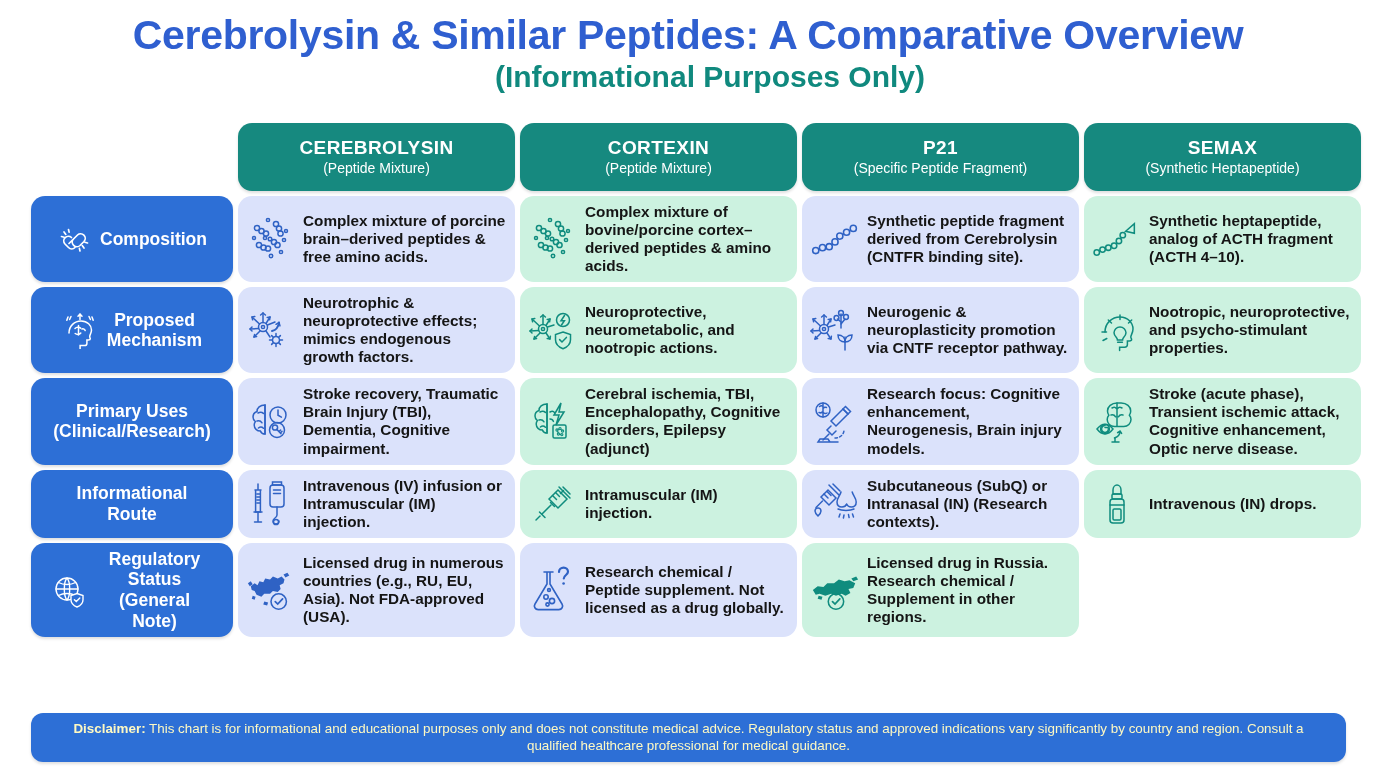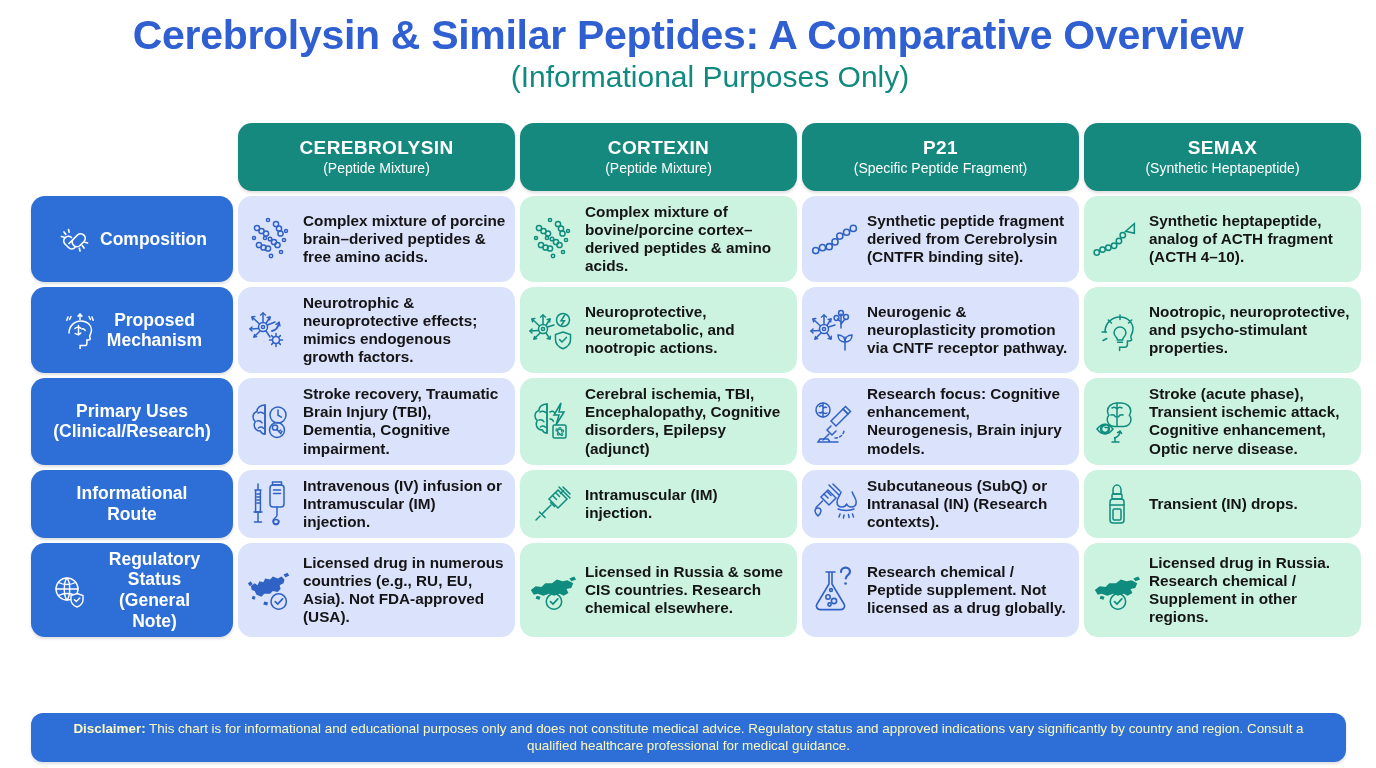--- a/index.html
+++ b/index.html
@@ -11,21 +11,21 @@
   }
   .page{position:relative;width:1376px;height:768px;box-sizing:border-box;}
 
   
   .title-block{text-align:center;padding-top:14px;}
   .main-title{
     font-size:41px;font-weight:bold;color:#2f5fd0;letter-spacing:-0.3px;
     line-height:1.05;margin:0;
   }
   .sub-title{
-    font-size:30px;font-weight:normal;color:#10897e;margin:4px 0 8px 0;line-height:1.05;padding-left:44px;
+    font-size:30px;font-weight:bold;color:#10897e;margin:4px 0 8px 0;line-height:1.05;padding-left:44px;
   }
 
   
   .grid{
     position:absolute;left:31px;top:123px;width:1315px;
     display:grid;
     grid-template-columns:202px 277px 277px 277px 277px;
     grid-auto-rows:auto;
     column-gap:5px;row-gap:5px;
   }
@@ -417,21 +417,21 @@
     <div class="cell mint r4">
       <span class="c-icon">
         <svg width="52" height="52" viewBox="0 0 52 52" fill="none" stroke="#0f8c7e" stroke-width="1.5" stroke-linecap="round">
           <path d="M22 12 c0-3 2-5 4-5 c2 0 4 2 4 5 v4 h-8 Z"></path>
           <rect x="21" y="16" width="10" height="5" rx="1.2"></rect>
           <rect x="19" y="21" width="14" height="24" rx="3"></rect>
           <path d="M19 27 h14"></path>
           <rect x="22" y="31" width="8" height="11" rx="1.2"></rect>
         </svg>
       </span>
-      <span class="c-text">Transient (IN) drops.</span>
+      <span class="c-text">Intravenous (IN) drops.</span>
     </div>
 
     <div class="row-label r5">
       <span class="rl-icon">
         <svg width="36" height="36" viewBox="0 0 36 36" fill="none" stroke="#ffffff" stroke-width="1.4" stroke-linecap="round">
           <circle cx="16" cy="17" r="11"></circle>
           <path d="M5 17 h22 M16 6 c3.6 4 3.6 18 0 22 M16 6 c-3.6 4-3.6 18 0 22"></path>
           <path d="M7.5 10.5 c5 2.6 12 2.6 17 0 M7.5 23.5 c5-2.6 12-2.6 17 0"></path>
           <path d="M26 21.5 l6 2 v4.2 c0 3.4-2.8 6-6 7.3 c-3.2-1.3-6-3.9-6-7.3 v-4.2 Z" fill="#2d6fd6"></path>
           <path d="M23.4 27.7 l1.9 1.9 l3.5-3.7"></path>
@@ -452,32 +452,20 @@
             <path d="M40 10 l4-2 2 3 -4 2 Z"></path>
             <path d="M8 32 l3 1 -1 3 -3-1 Z"></path>
             <path d="M20 38 l4 1 -1 3 -4-1 Z"></path>
           </g>
           <circle cx="35" cy="38" r="8" fill="none" stroke="#2f62c4" stroke-width="1.6"></circle>
           <path d="M31.4 38 l2.6 2.6 l5-5.4" fill="none" stroke="#2f62c4" stroke-width="1.8" stroke-linecap="round"></path>
         </svg>
       </span>
       <span class="c-text">Licensed drug in numerous countries (e.g., RU, EU, Asia). Not FDA-approved (USA).</span>
     </div>
-    <div class="cell mint r5">
-      <span class="c-icon">
-        <svg width="54" height="52" viewBox="0 0 54 52" fill="none">
-          <path d="M4 26 l5-4 6 1 4-4 7 0 5-4 6 2 5-1 6 3 -2 5 -5 1 2 4 -5 3 -4-2 -6 2 -5-2 -6 2 -6-2 -4 1 Z" fill="#0f8c7e"></path>
-          <path d="M44 14 l5-2 2 3 -5 2 Z" fill="#0f8c7e"></path>
-          <path d="M10 32 l4 1 -1 3 -4-1 Z" fill="#0f8c7e"></path>
-          <circle cx="28" cy="38" r="8" fill="none" stroke="#0f8c7e" stroke-width="1.6"></circle>
-          <path d="M24.4 38 l2.6 2.6 l5-5.4" fill="none" stroke="#0f8c7e" stroke-width="1.8" stroke-linecap="round"></path>
-        </svg>
-      </span>
-      <span class="c-text">Licensed in Russia &amp; some CIS countries. Research chemical elsewhere.</span>
-    </div>
     <div class="cell lav r5">
       <span class="c-icon">
         <svg width="52" height="52" viewBox="0 0 52 52" fill="none" stroke="#2f62c4" stroke-width="1.6" stroke-linecap="round">
           <path d="M17 8 h9 M20 8 v12 L8 40 c-1.6 2.6 .2 5.6 3.2 5.6 h20.6 c3 0 4.8-3 3.2-5.6 L23 20 V8"></path>
           <circle cx="19" cy="33" r="2.2"></circle>
             <circle cx="25" cy="37" r="2.6"></circle>
           <circle cx="20.5" cy="40.5" r="1.6"></circle>
             <circle cx="22" cy="26" r="1.4"></circle>
           <path d="M32 8 c0-2.6 2-4.4 4.6-4.4 c2.6 0 4.4 1.8 4.4 4.2 c0 3-4.2 3.4-4.2 6.6" stroke-width="2.2"></path>
           <circle cx="36.6" cy="19.5" r="1.3" fill="#2f62c4" stroke="none"></circle>

